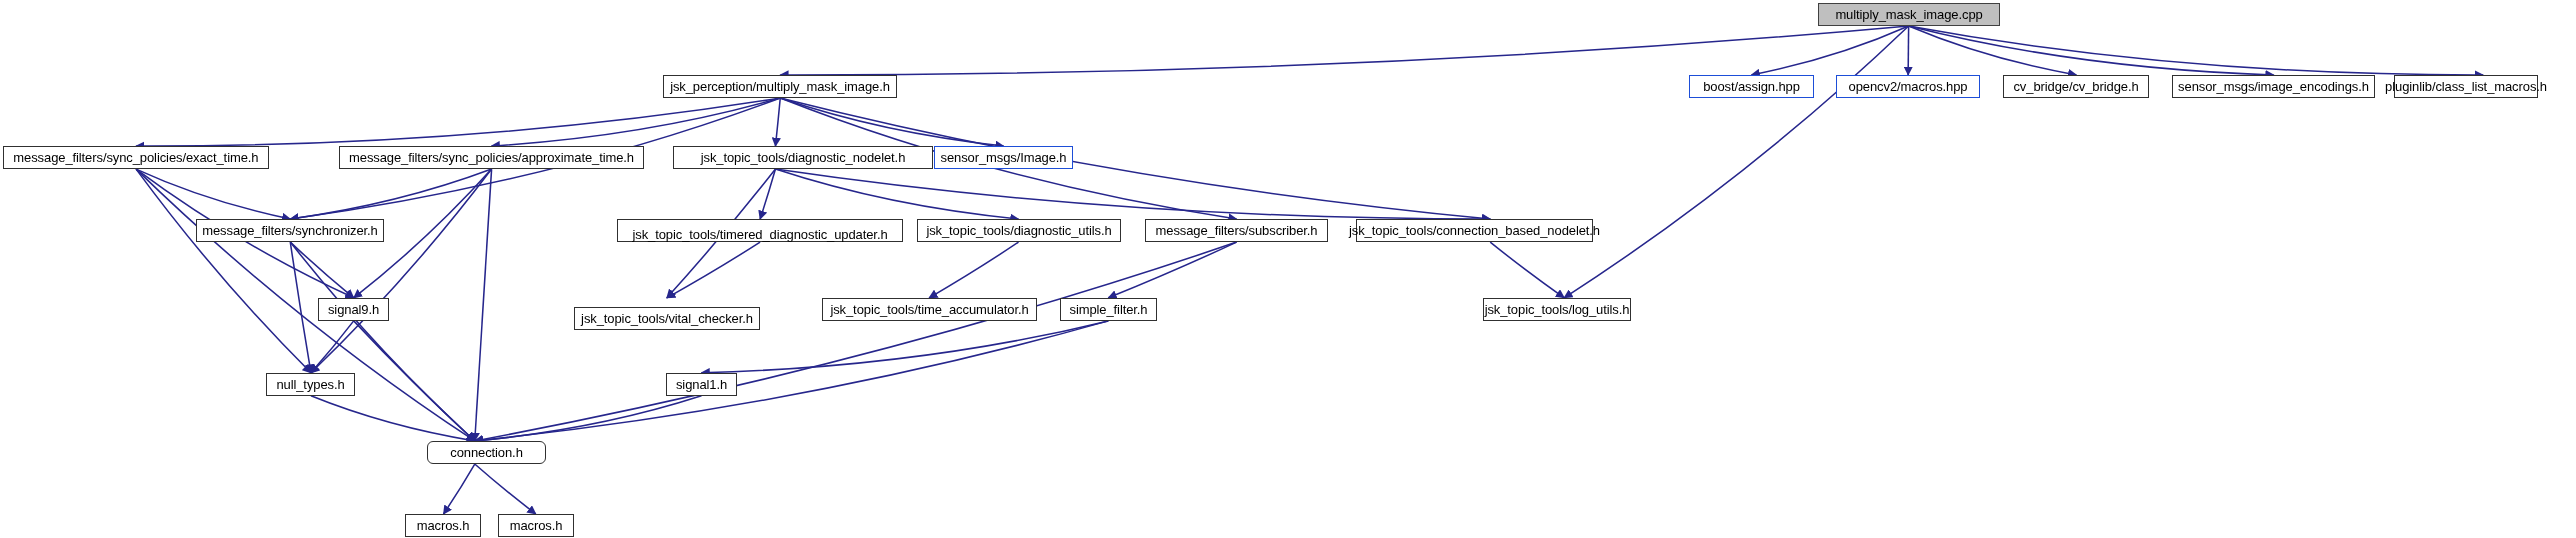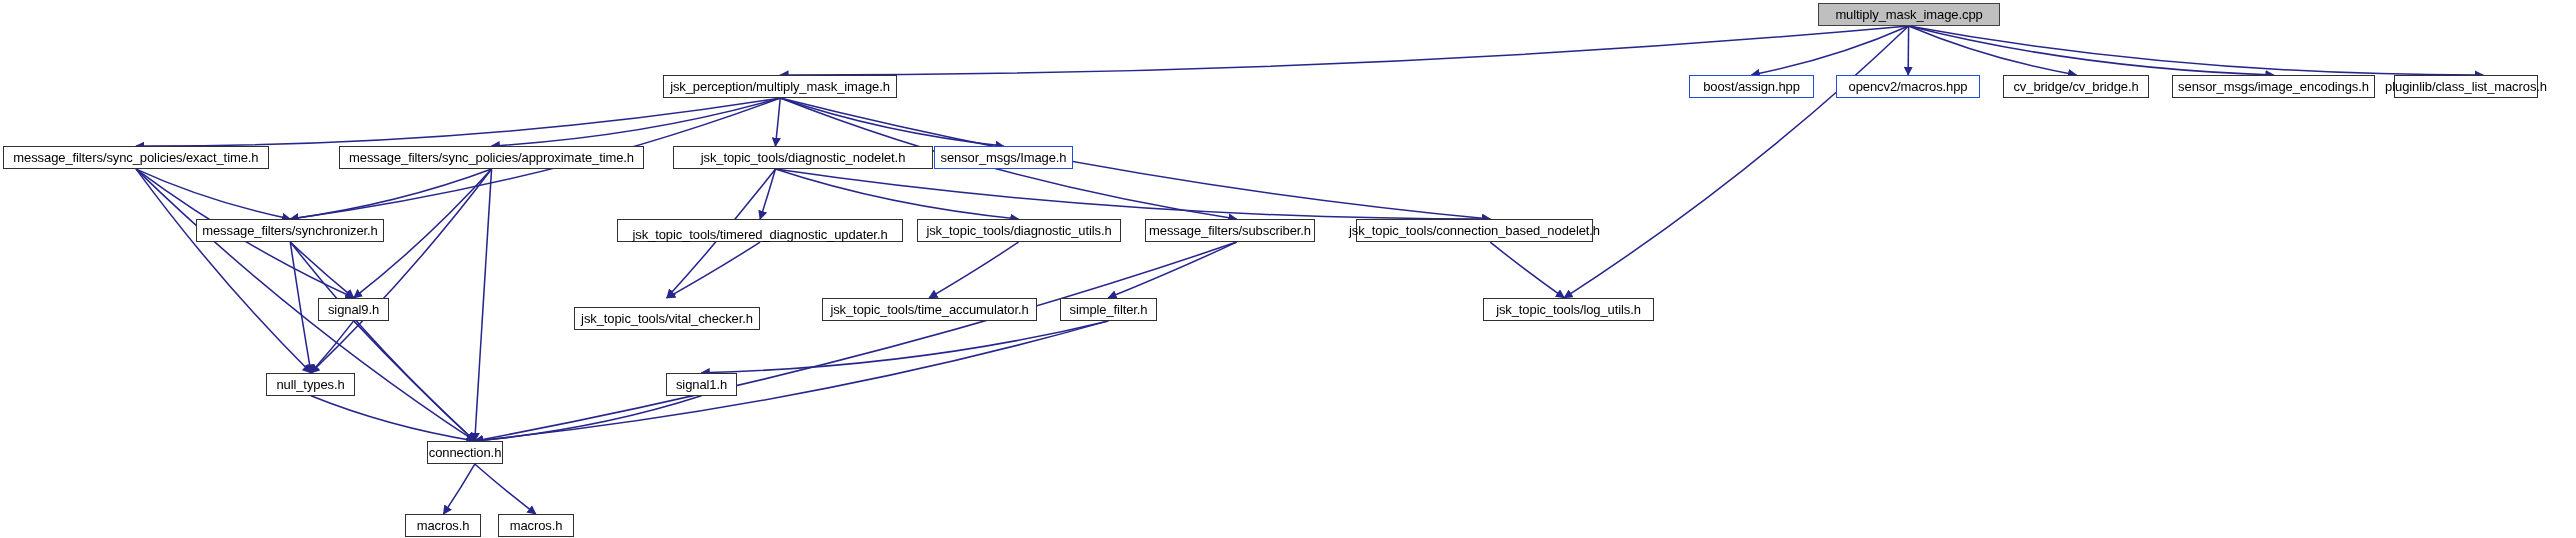--- a/index.html
+++ b/index.html
@@ -141,48 +141,48 @@
       </div>
       <div class="node hdr" style="left: 196px; top: 219px; width: 188px;">
         <span>message_filters/synchronizer.h</span>
       </div>
       <div class="node hdr" style="left: 617px; top: 219px; width: 286px; align-items: flex-end;">
         <span>jsk_topic_tools/timered_diagnostic_updater.h</span>
       </div>
       <div class="node hdr" style="left: 917px; top: 219px; width: 204px;">
         <span>jsk_topic_tools/diagnostic_utils.h</span>
       </div>
-      <div class="node hdr" style="left: 1145px; top: 219px; width: 170px;">
+      <div class="node hdr" style="left: 1145px; top: 219px; width: 183px;">
         <span>message_filters/subscriber.h</span>
       </div>
       <div class="node hdr" style="left: 1356px; top: 219px; width: 237px; text-align: right;">
         <span>jsk_topic_tools/connection_based_nodelet.h</span>
       </div>
       <div class="node hdr" style="left: 318px; top: 298px; width: 71px;">
         <span>signal9.h</span>
       </div>
       <div class="node hdr" style="left: 574px; top: 307px; width: 186px;">
         <span>jsk_topic_tools/vital_checker.h</span>
       </div>
       <div class="node hdr" style="left: 822px; top: 298px; width: 215px;">
         <span>jsk_topic_tools/time_accumulator.h</span>
       </div>
       <div class="node hdr" style="left: 1060px; top: 298px; width: 97px;">
         <span>simple_filter.h</span>
       </div>
-      <div class="node hdr" style="left: 1483px; top: 298px; width: 171px;">
+      <div class="node hdr" style="left: 1483px; top: 298px; width: 148px;">
         <span>jsk_topic_tools/log_utils.h</span>
       </div>
       <div class="node hdr" style="left: 266px; top: 373px; width: 89px;">
         <span>null_types.h</span>
       </div>
       <div class="node hdr" style="left: 666px; top: 373px; width: 71px;">
         <span>signal1.h</span>
       </div>
-      <div class="node hdr" style="left: 427px; top: 441px; width: 76px;">
+      <div class="node hdr" style="left: 427px; top: 441px; width: 119px; border-radius: 6px;">
         <span>connection.h</span>
       </div>
       <div class="node hdr" style="left: 405px; top: 514px; width: 76px;">
         <span>macros.h</span>
       </div>
       <div class="node hdr" style="left: 498px; top: 514px; width: 76px;">
         <span>macros.h</span>
       </div>
     </div>
 </div>

